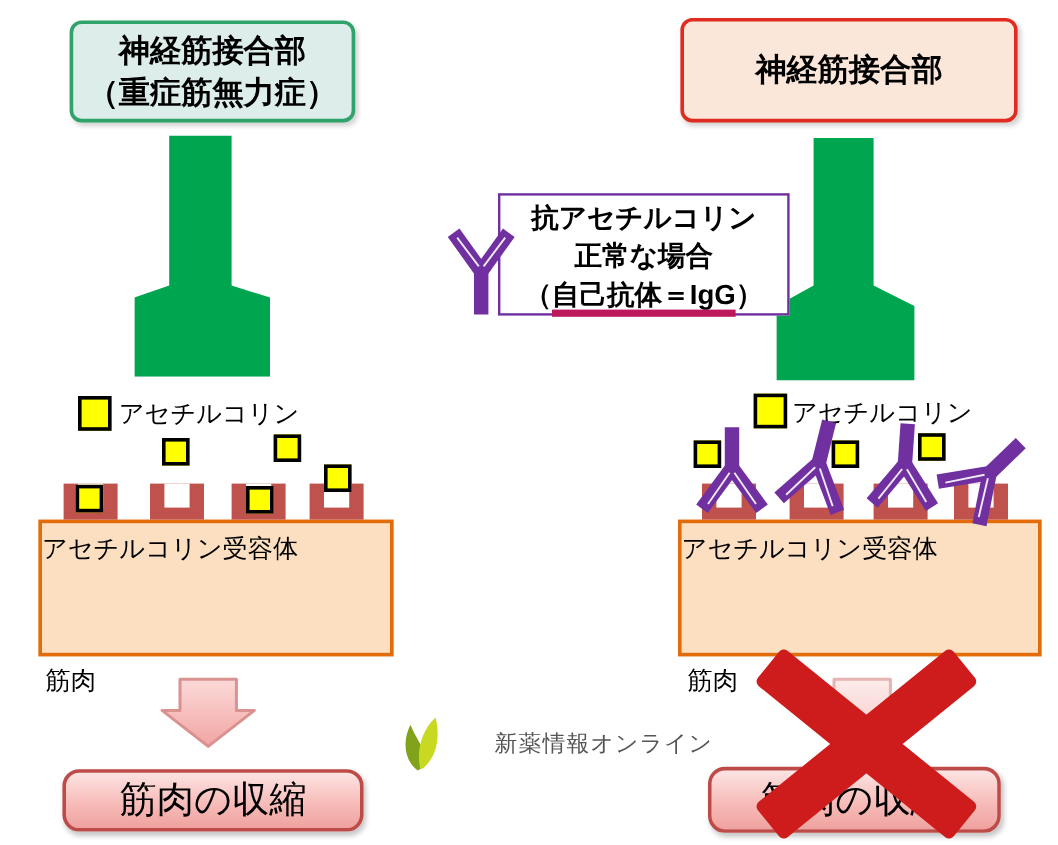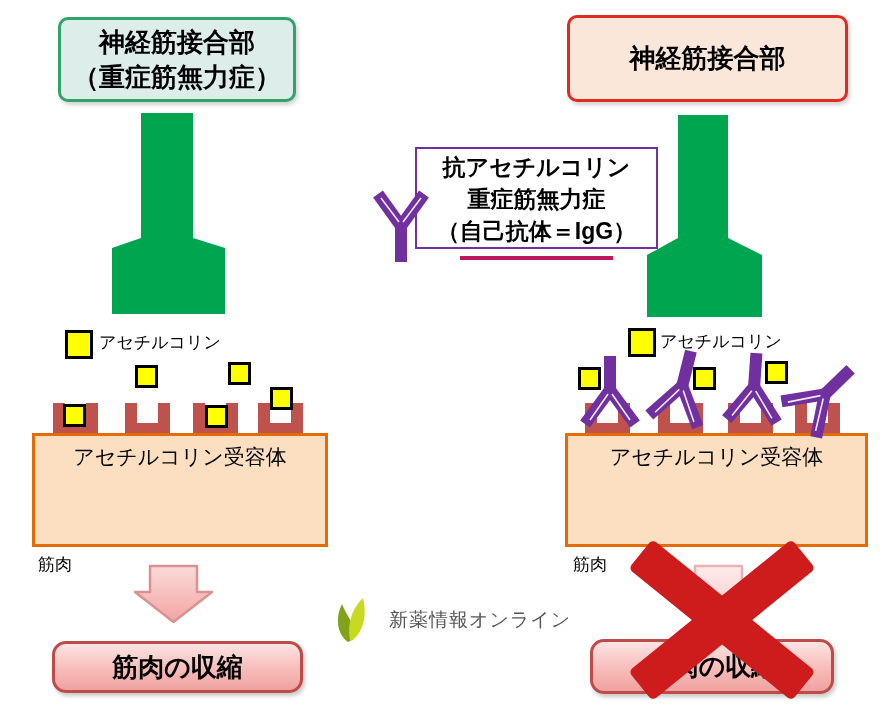--- a/index.html
+++ b/index.html
@@ -27,57 +27,57 @@
   
   .ach{position:absolute;background:#ffff00;border:3px solid #000;}
 
   
   .receptor{position:absolute;width:45px;height:30px;background:#c0524e;}
   .receptor .notch{position:absolute;left:12px;top:0;width:21px;height:20px;background:#ffffff;}
 
   
   .membrane{
     position:absolute;background:#fcdfc1;border:3px solid #e36c0a;
-    text-align:center;font-size:21px;padding-top:7px;box-sizing:border-box;
+    text-align:left;font-size:21px;padding-top:7px;box-sizing:border-box;
   }
   #membrane-left{left:32px;top:433px;width:296px;height:114px;}
   #membrane-right{left:565px;top:433px;width:303px;height:114px;}
 
-  .small-label{position:absolute;font-size:17px;white-space:nowrap;}
+  .small-label{position:absolute;font-size:21px;white-space:nowrap;}
 
   
   #antibody-label-box{
-    left:415px;top:147px;width:243px;height:102px;background:#ffffff;
+    left:415px;top:161px;width:243px;height:102px;background:#ffffff;
     border:2px solid #7030a0;text-align:center;font-weight:bold;font-size:23px;
     line-height:32px;box-sizing:border-box;padding-top:2px;z-index:6;
   }
-  #antibody-label-box .ul{border-bottom:4px solid #be185d;padding-bottom:12px;}
+  #antibody-label-box .ul{border-bottom:6px solid #be185d;padding-bottom:0px;}
 
   
   .result-box{
     position:absolute;border-radius:14px;border:3px solid #bd4b48;
     background:linear-gradient(#fce4e3,#f7bcb9 55%,#efa29f);
-    text-align:center;font-weight:bold;font-size:26px;
+    text-align:center;font-weight:normal;font-size:31px;
     display:flex;align-items:center;justify-content:center;
     box-shadow:2px 3px 4px rgba(0,0,0,0.22);
   }
   #result-left{left:52px;top:641px;width:245px;height:46px;}
   #result-right{left:590px;top:639px;width:238px;height:49px;z-index:4;}
 
   
   #cross{left:640px;top:553px;width:164px;height:134px;z-index:8;}
   #cross .bar{
     position:absolute;left:-23px;top:48px;width:210px;height:38px;
     background:#ce1b1b;border-radius:5px;
   }
   #cross .bar1{transform:rotate(39deg);}
   #cross .bar2{transform:rotate(-39deg);}
 
   
-  #logo-text{left:389px;top:607px;font-size:19px;color:#555;letter-spacing:1px;}
+  #logo-text{left:412px;top:607px;font-size:19px;color:#555;letter-spacing:1px;}
 
   .z2{z-index:2}.z3{z-index:3}.z5{z-index:5}.z7{z-index:7}
 </style>
 </head>
 <body>
 
 <div id="stage">
 
   <div class="title-box" id="title-left">
     <div>神経筋接合部</div>
@@ -151,21 +151,21 @@
         <path d="M29,42 L29,82"></path>
     </g>
     <g stroke="#ffffff" stroke-width="1.6" fill="none" opacity="0.9">
       <path d="M27,42 L9,18"></path>
         <path d="M31,42 L49,18"></path>
     </g>
   </svg>
 
   <div class="abs" id="antibody-label-box">
     <div>抗アセチルコリン</div>
-    <div>重症筋無力症</div>
+    <div>正常な場合</div>
     <div><span>（</span><span class="ul">自己抗体＝IgG</span><span>）</span></div>
   </div>
 
   <div class="ach" style="left:628px;top:328px;width:22px;height:23px;"></div>
   <div class="small-label" style="left:660px;top:330px;">アセチルコリン</div>
 
   <div class="ach z3" style="left:578px;top:367px;width:17px;height:17px;"></div>
   <div class="ach z3" style="left:693px;top:367px;width:17px;height:17px;"></div>
   <div class="ach z3" style="left:765px;top:361px;width:17px;height:17px;"></div>
 

